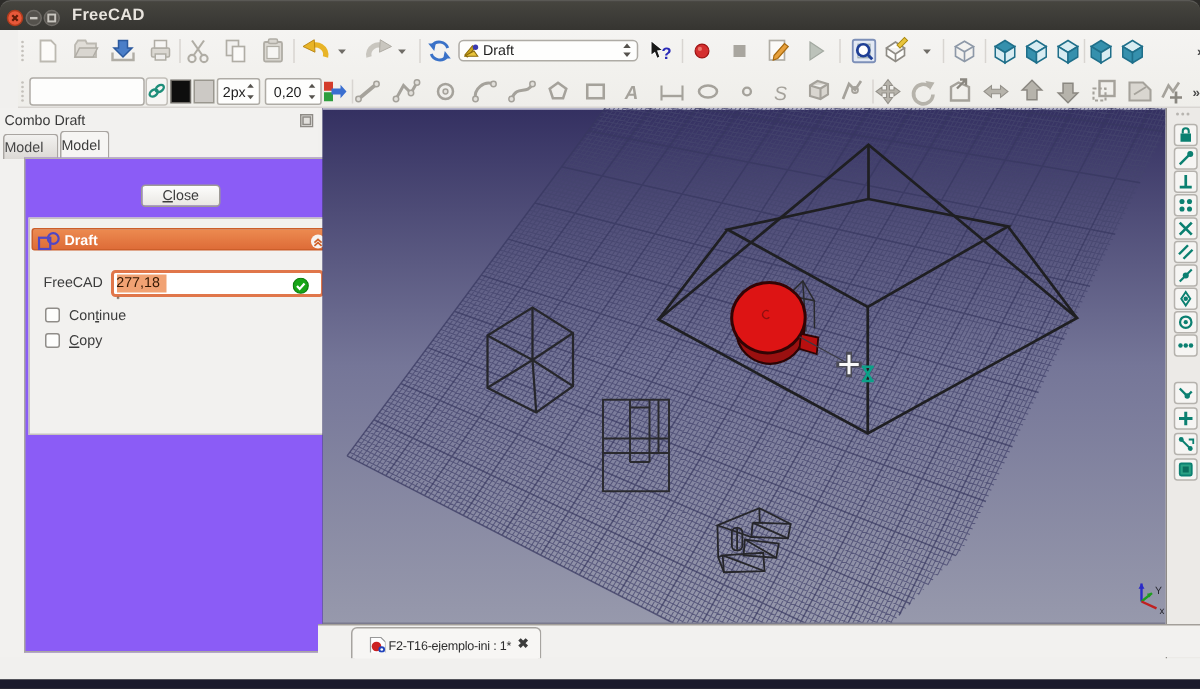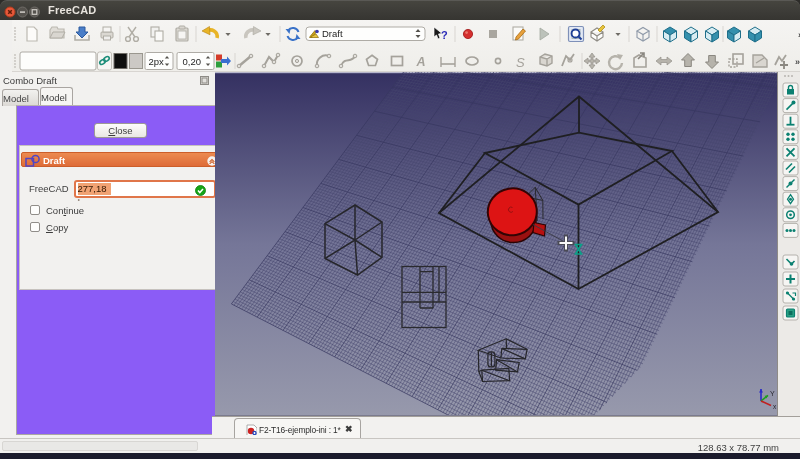--- a/index.html
+++ b/index.html
@@ -399,17 +399,13 @@
     <svg class="abs" style="left:11px;top:5px" width="11" height="11">
       <path d="M1 1h7l3 3v8h-10z" fill="#fff" stroke="#999" stroke-width="0.8"></path>
       <circle cx="5" cy="7" r="3.2" fill="#cc2222"></circle>
       <circle cx="8.5" cy="9" r="2.2" fill="#2244bb"></circle>
       <circle cx="8.5" cy="9" r="0.9" fill="#fff"></circle>
     </svg>
     <div class="txt">F2-T16-ejemplo-ini : 1*</div>
     <div class="x">✖</div>
   </div>
 </div>
-<div class="abs" id="status">
-      <div class="prog"></div>
-      <div class="dim">128.63 x 78.77 mm</div>
-    </div>
 <div class="abs" id="bstrip"></div>
 </div>
 </body></html>

